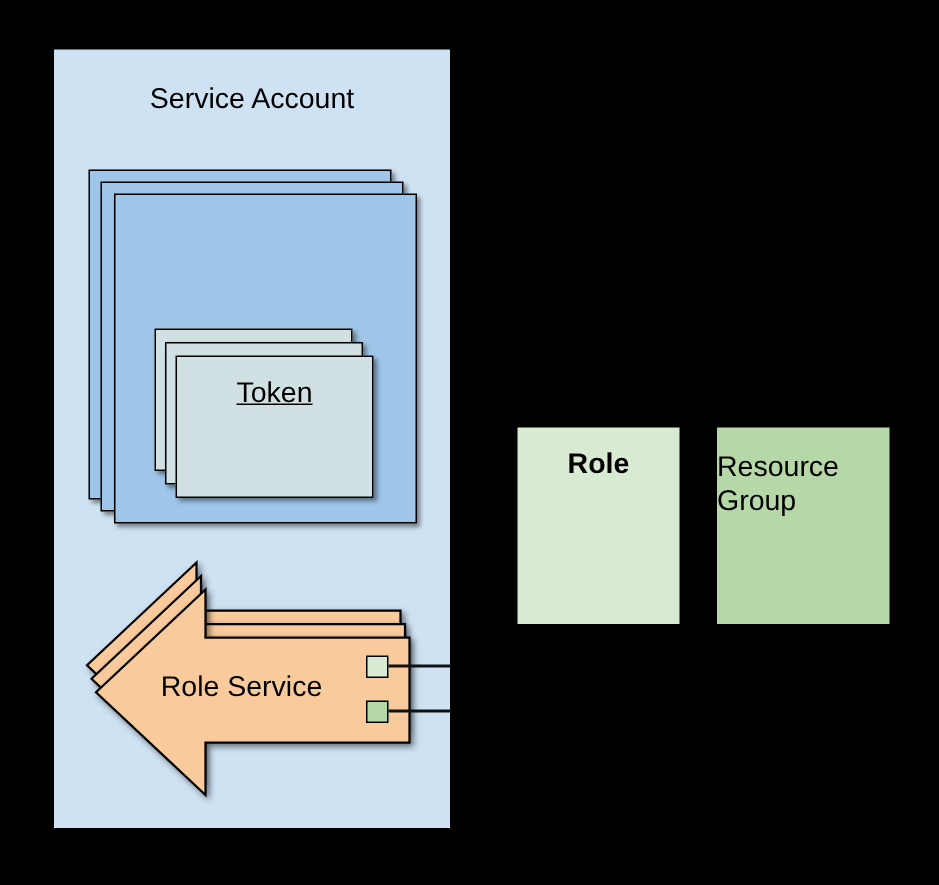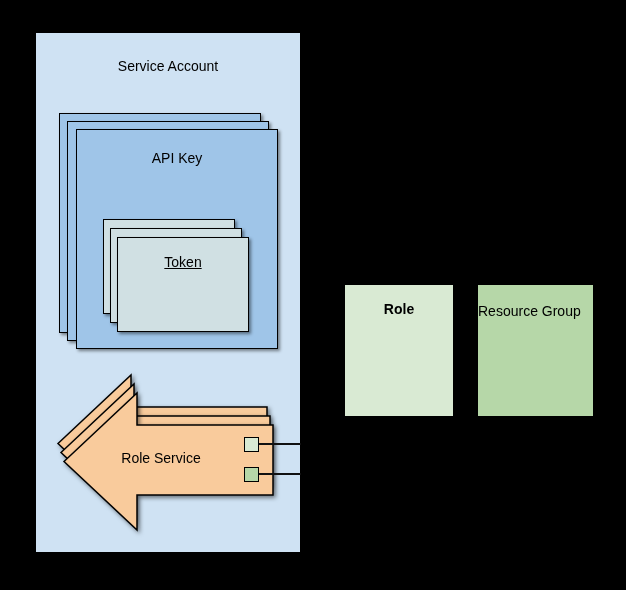--- a/index.html
+++ b/index.html
@@ -1,21 +1,21 @@
 <!DOCTYPE html>
 <html><head>
 <meta charset="utf-8">
 <style>
   * { margin:0; padding:0; box-sizing:border-box; }
   html,body { background:#000; }
   body { font-family:"Liberation Sans", sans-serif; }
 
   .canvas { position:relative; width:626px; height:590px; background:#000; overflow:hidden; }
 
-  .label { position:absolute; color:#000; font-size:14px; line-height:19px;
+  .label { position:absolute; color:#000; font-size:19px; line-height:19px;
            text-align:center; white-space:nowrap; }
 
   .panel { position:absolute; }
 
   .rect { position:absolute; border:1.5px solid #000;
           box-shadow:2px 2px 3px rgba(0,0,0,0.45); }
 
   
   .sa-box   { left:36px;  top:33px;  width:264px; height:519px; }
   .sa-label { left:36px;  top:57px;  width:264px; }
@@ -60,21 +60,20 @@
 <body>
 
 <div class="canvas" style="background: rgb(0, 0, 0);">
 
   <div class="panel sa-box" style="background: rgb(207, 226, 243);"></div>
   <div class="label sa-label">Service Account</div>
 
   <div class="rect api-1" style="background: rgb(159, 197, 232);"></div>
   <div class="rect api-2" style="background: rgb(159, 197, 232);"></div>
   <div class="rect api-3" style="background: rgb(159, 197, 232);"></div>
-  <div class="label api-label">API Key</div>
 
   <div class="rect tok-1" style="background: rgb(208, 224, 227);"></div>
   <div class="rect tok-2" style="background: rgb(208, 224, 227);"></div>
   <div class="rect tok-3" style="background: rgb(208, 224, 227);"></div>
   <div class="label tok-label">Token</div>
 
   <svg class="arrow-svg" viewBox="0 0 230 168" xmlns="http://www.w3.org/2000/svg">
     <polygon points="8,74.5 81,6 81,38 217,38 217,108 81,108 81,143" fill="#f9cb9c"></polygon>
     <polygon points="11,83.5 84,15 84,47 220,47 220,117 84,117 84,152" fill="#f9cb9c"></polygon>
     <polygon points="14,92.5 87,24 87,56 223,56 223,126 87,126 87,161" fill="#f9cb9c"></polygon>

